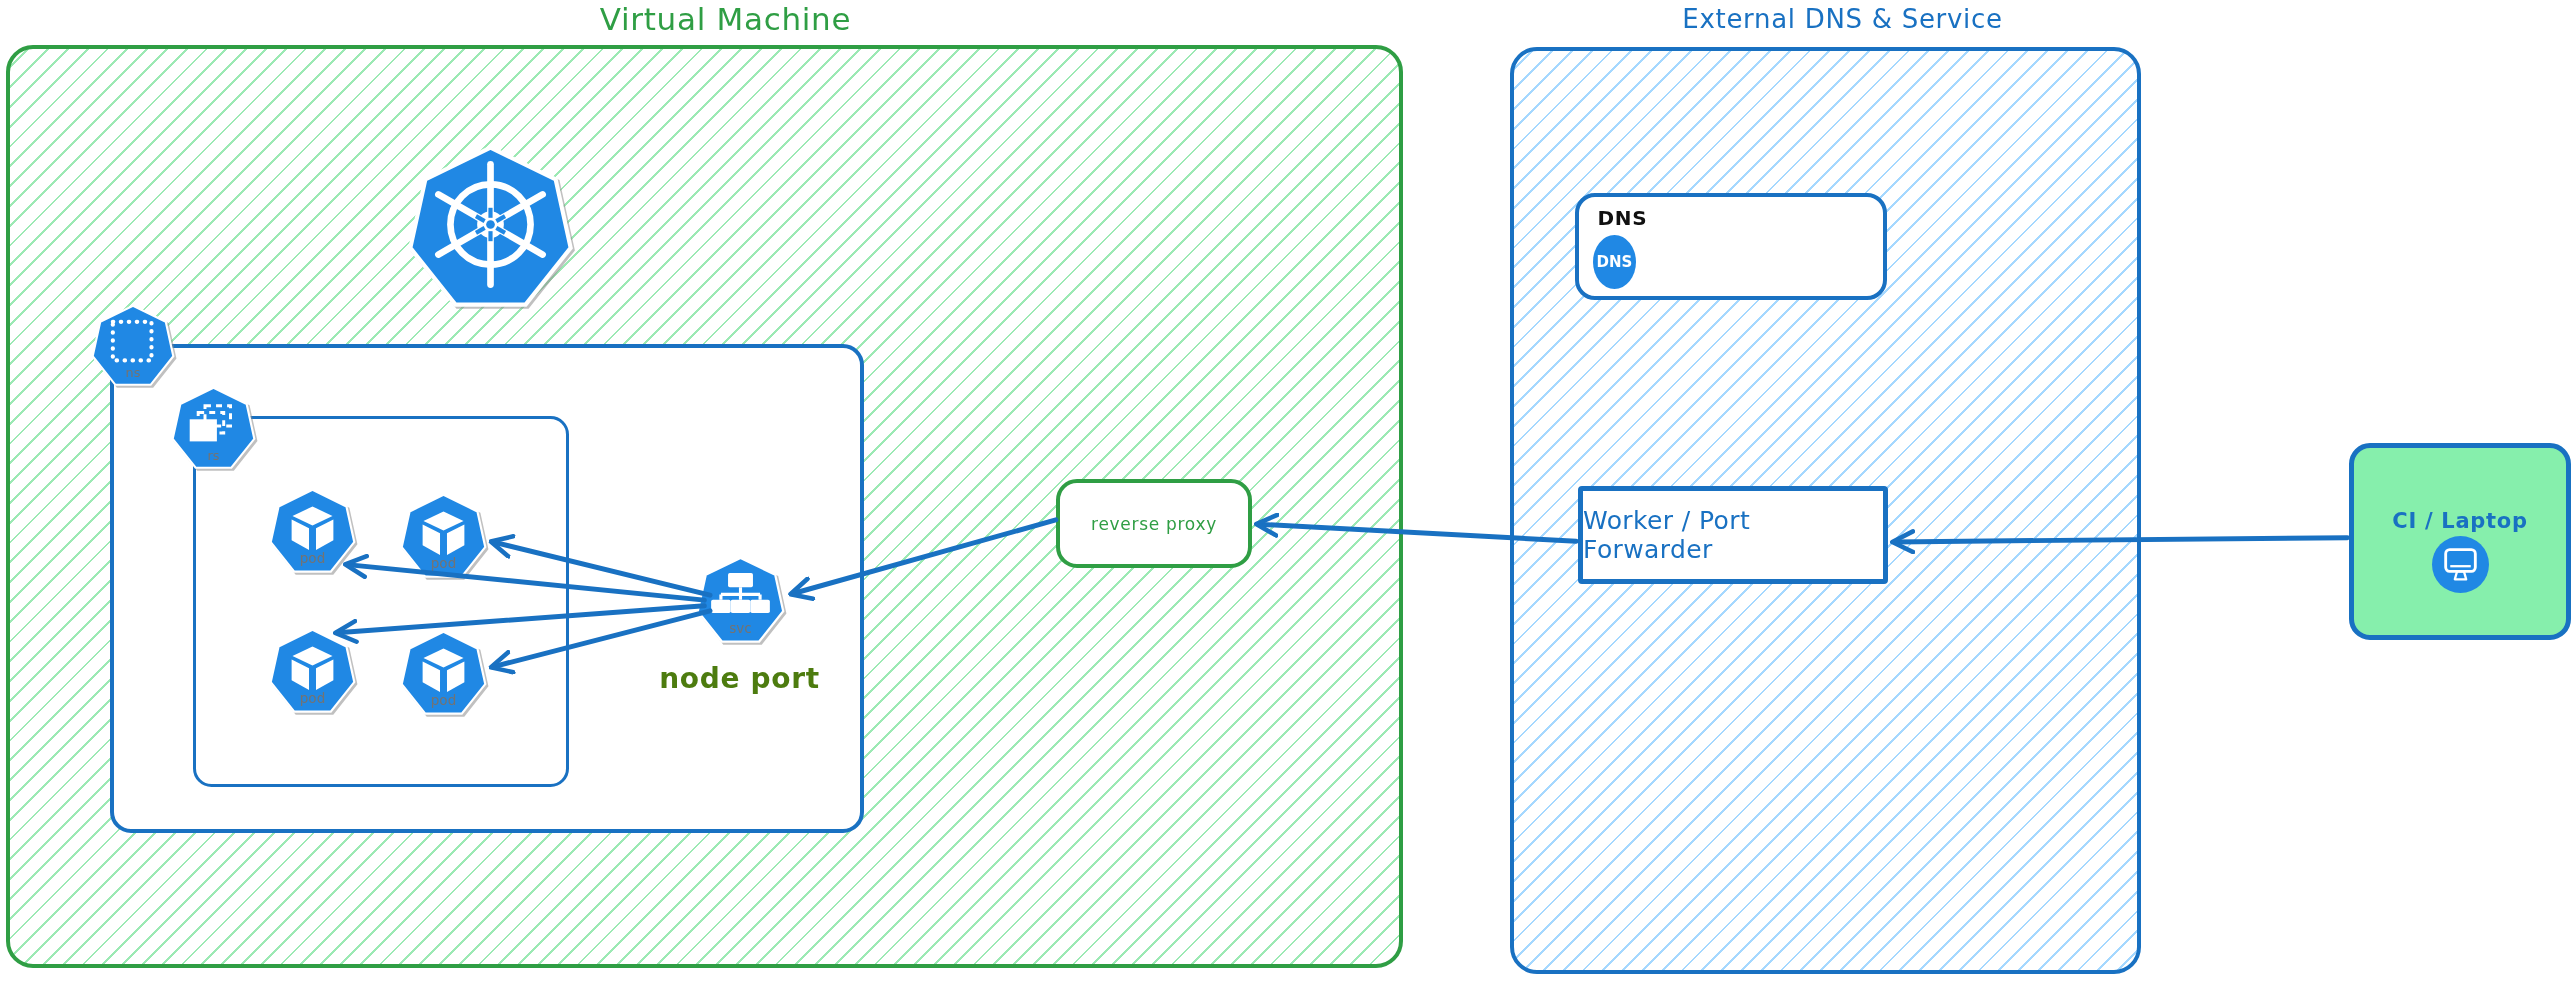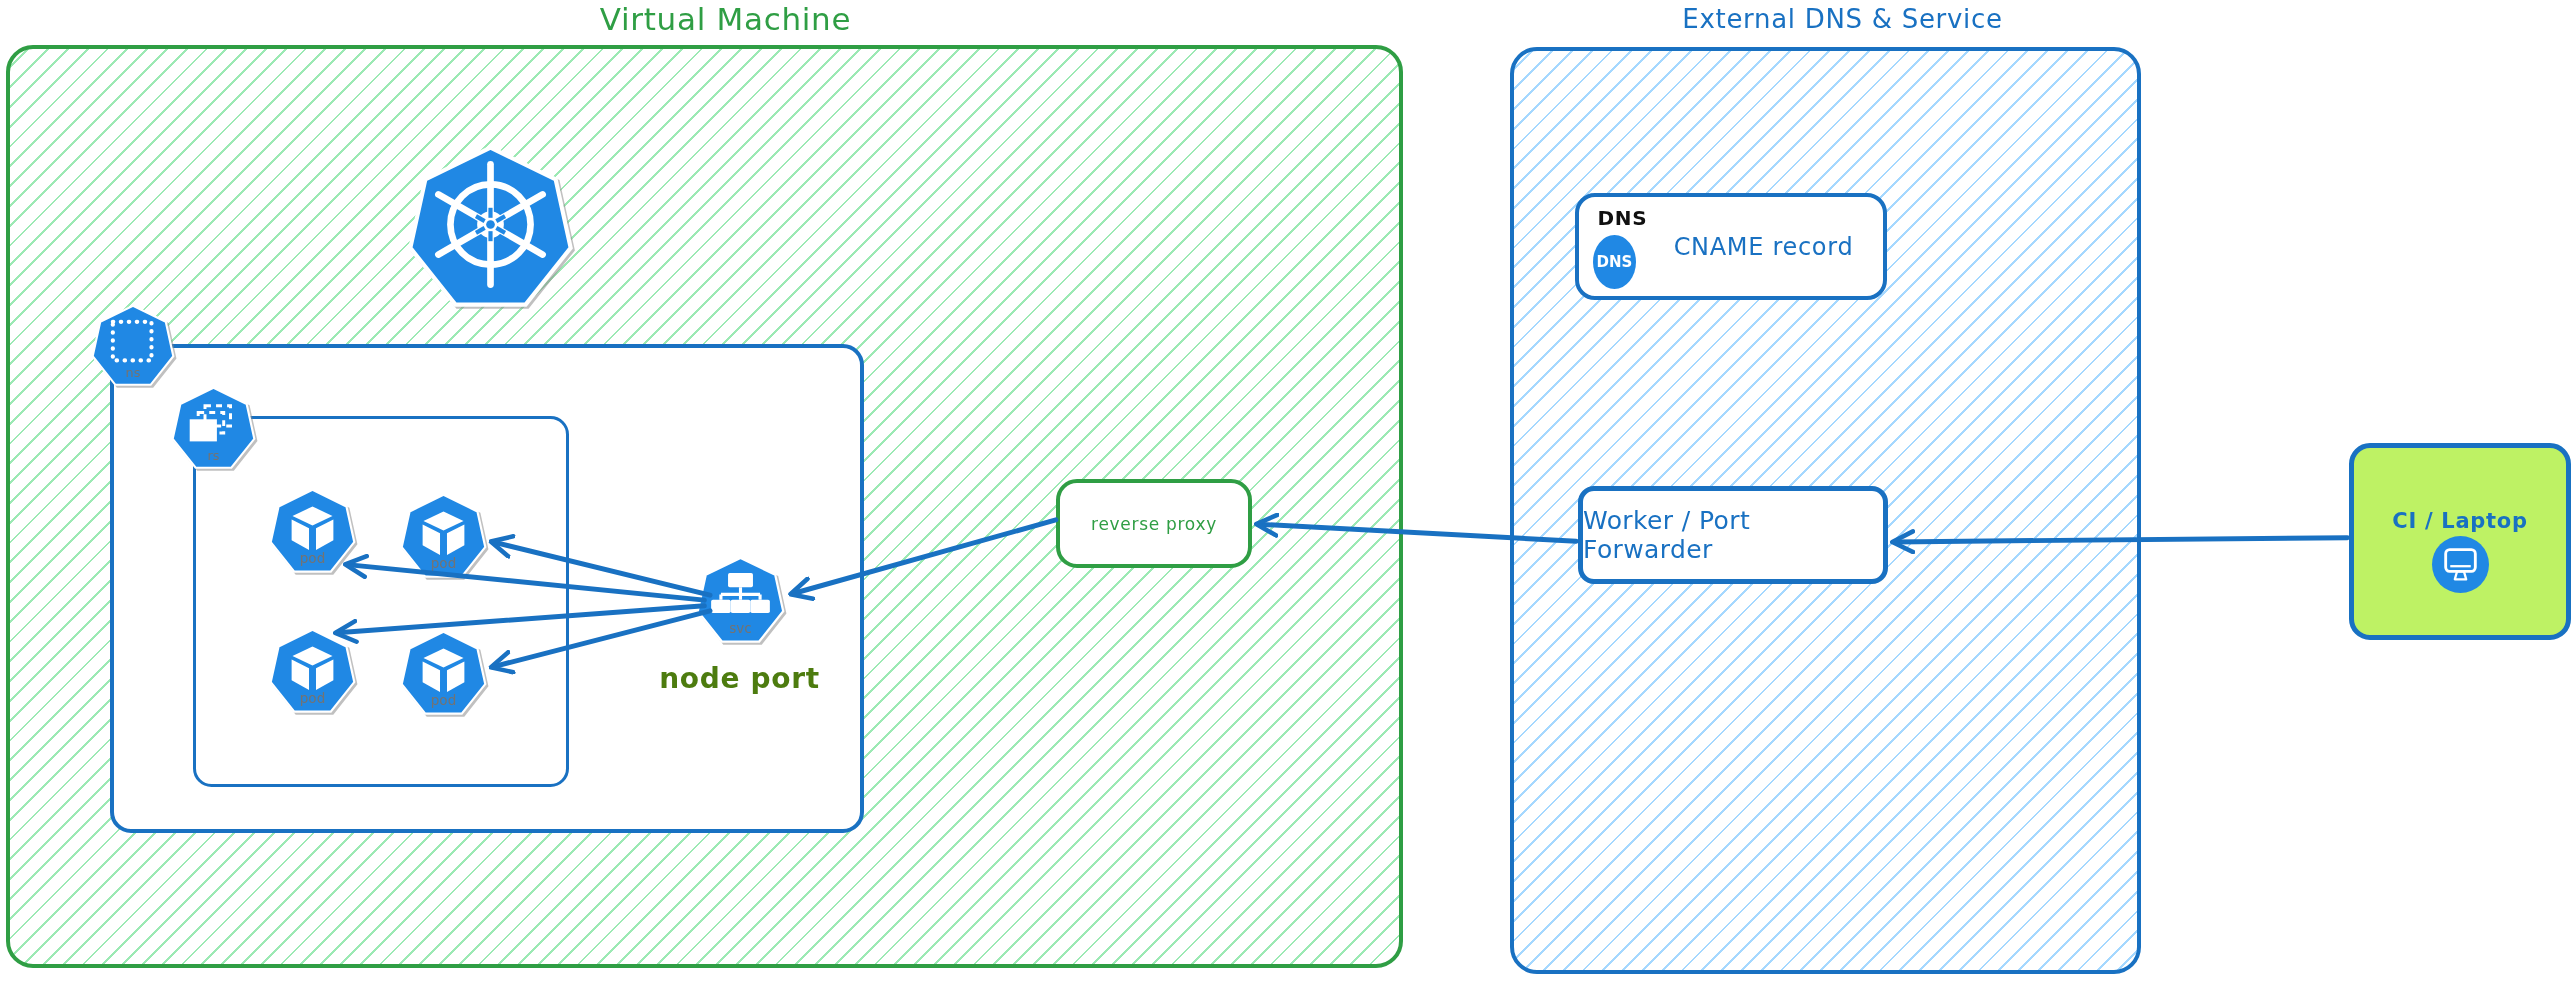--- a/index.html
+++ b/index.html
@@ -41,21 +41,21 @@
     background:#ffffff;box-sizing:border-box;z-index:4;
     display:flex;align-items:center;justify-content:center;
   }
   .rp-box{
     left:1056px;top:479px;width:196px;height:89px;
     border:4.3px solid #2f9e44;border-radius:21px;
     color:#2f9e44;font-size:17px;letter-spacing:0.7px;
   }
   .worker-box{
     left:1578px;top:486px;width:310px;height:98px;
-    border:5px solid #1971c2;border-radius:16px;
+    border:5px solid #1971c2;border-radius:4px;
     color:#1971c2;font-size:25px;letter-spacing:0.4px;
   }
   .dns-box{
     left:1575px;top:193px;width:312px;height:107px;
     border:4.3px solid #1971c2;border-radius:20px;
     justify-content:flex-start;position:absolute;
   }
   .dns-tag{
     position:absolute;left:18.5px;top:8.5px;color:#111111;
     font-size:20px;font-weight:bold;letter-spacing:0.7px;
@@ -64,21 +64,21 @@
     position:absolute;left:14px;top:38px;width:43px;height:54px;border-radius:50%;
     background:#2088e4;display:flex;align-items:center;justify-content:center;
     color:#ffffff;font-size:15px;font-weight:bold;
   }
   .dns-label{
     position:absolute;left:71px;top:0;width:227px;height:100%;
     display:flex;align-items:center;justify-content:center;
     color:#1971c2;font-size:24px;letter-spacing:0.7px;
   }
   .ci-box{
-    left:2349px;top:443px;width:222px;height:197px;background:#bef264;
+    left:2349px;top:443px;width:222px;height:197px;background:#86efac;
     border:5px solid #1971c2;border-radius:21px;box-sizing:border-box;z-index:4;
     display:flex;flex-direction:column;align-items:center;
   }
   .ci-label{margin-top:61px;color:#1971c2;font-size:21px;font-weight:bold;letter-spacing:0.7px;}
   .ci-circle{
     margin-top:2.8px;width:57px;height:57px;border-radius:50%;background:#2088e4;
     display:flex;align-items:center;justify-content:center;
   }
 
   .node-port{
@@ -215,21 +215,20 @@
 </div>
 
 <div class="abs diagram-title ext-title">External DNS &amp; Service</div>
 <div class="abs ext-box"></div>
 
 <div class="abs label-box dns-box">
   <span class="dns-tag">DNS</span>
   <span class="dns-circle">
     <span>DNS</span>
   </span>
-  <span class="dns-label">CNAME record</span>
 </div>
 
 <div class="abs label-box worker-box">
   <span>Worker / Port Forwarder</span>
 </div>
 
 <div class="abs ci-box">
   <span class="ci-label">CI / Laptop</span>
   <span class="ci-circle">
     <svg viewBox="0 0 100 100" width="57" height="57">

